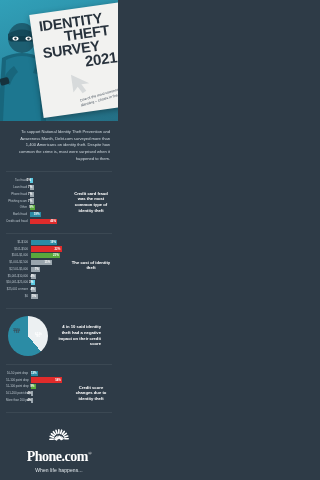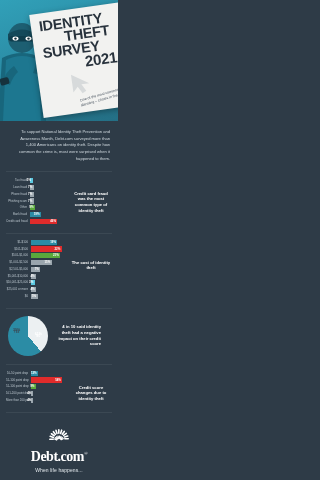--- a/index.html
+++ b/index.html
@@ -374,21 +374,21 @@
         <rect x="25.1" y="6.5" width="1.4" height="3.6" rx=".7" transform="rotate(27 26 12)"></rect>
         <rect x="25.1" y="6.5" width="1.4" height="3.6" rx=".7" transform="rotate(45 26 12)"></rect>
         <rect x="25.1" y="6.5" width="1.4" height="3.6" rx=".7" transform="rotate(-9 26 12)"></rect>
         <rect x="25.1" y="6.5" width="1.4" height="3.6" rx=".7" transform="rotate(-27 26 12)"></rect>
         <rect x="25.1" y="6.5" width="1.4" height="3.6" rx=".7" transform="rotate(-45 26 12)"></rect>
         <rect x="25.1" y="6.5" width="1.4" height="3.6" rx=".7" transform="rotate(63 26 12)"></rect>
         <rect x="25.1" y="6.5" width="1.4" height="3.6" rx=".7" transform="rotate(-63 26 12)"></rect>
       </g>
     </svg>
     <div class="logo-text">
-      <span>Debt.com</span><sup>®</sup>
+      <span>Phone.com</span><sup>®</sup>
     </div>
     <div class="tagline">When life happens...</div>
   </div>
 
   <div class="foot">
     
     
     
     
   </div>

